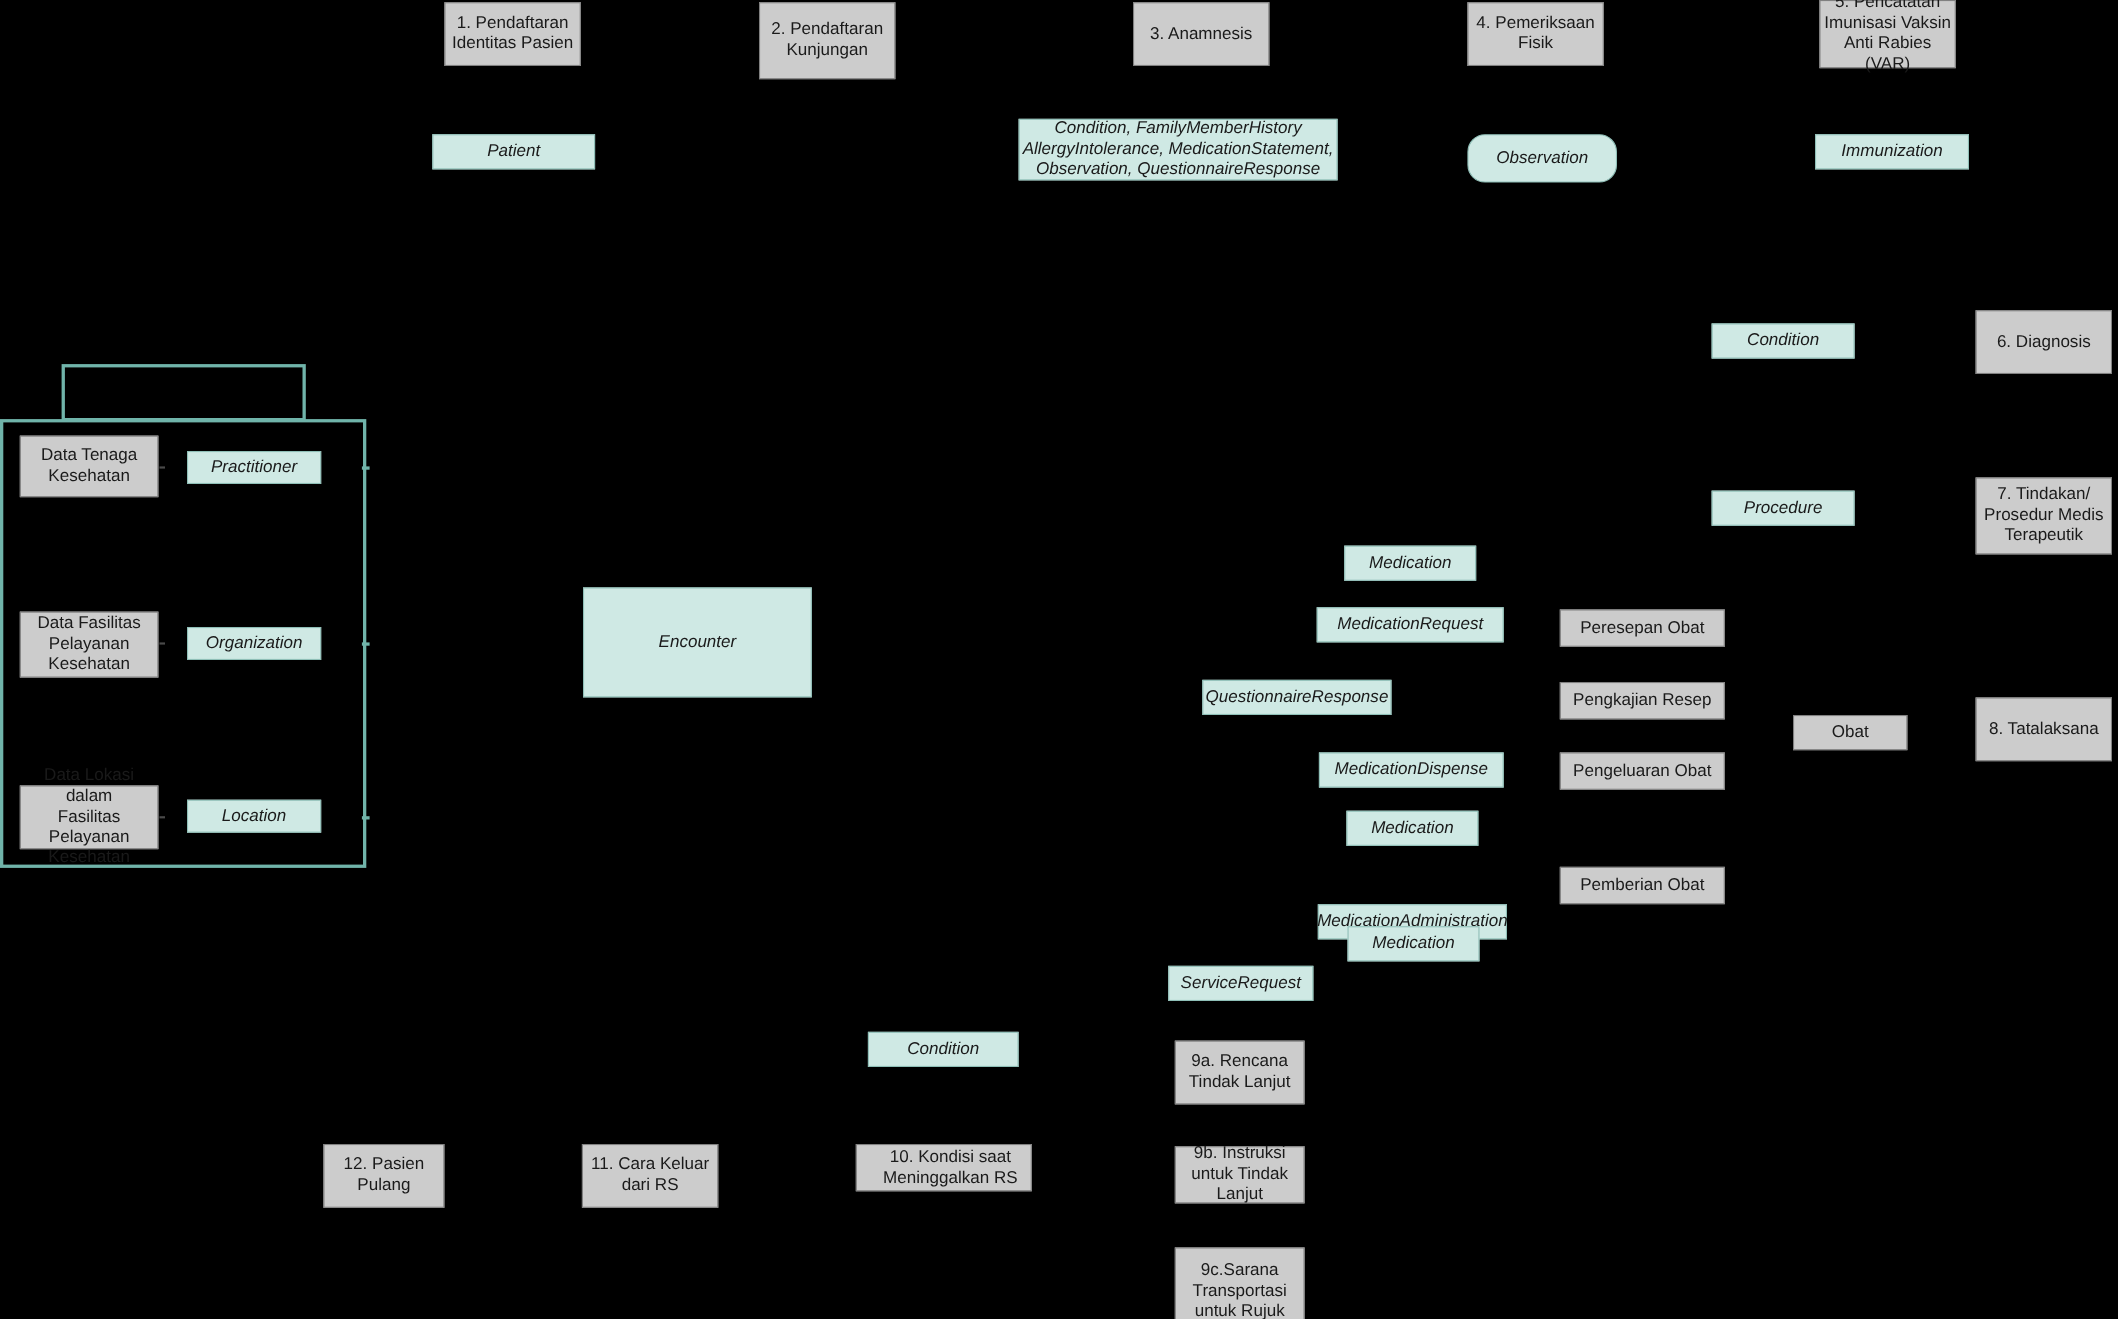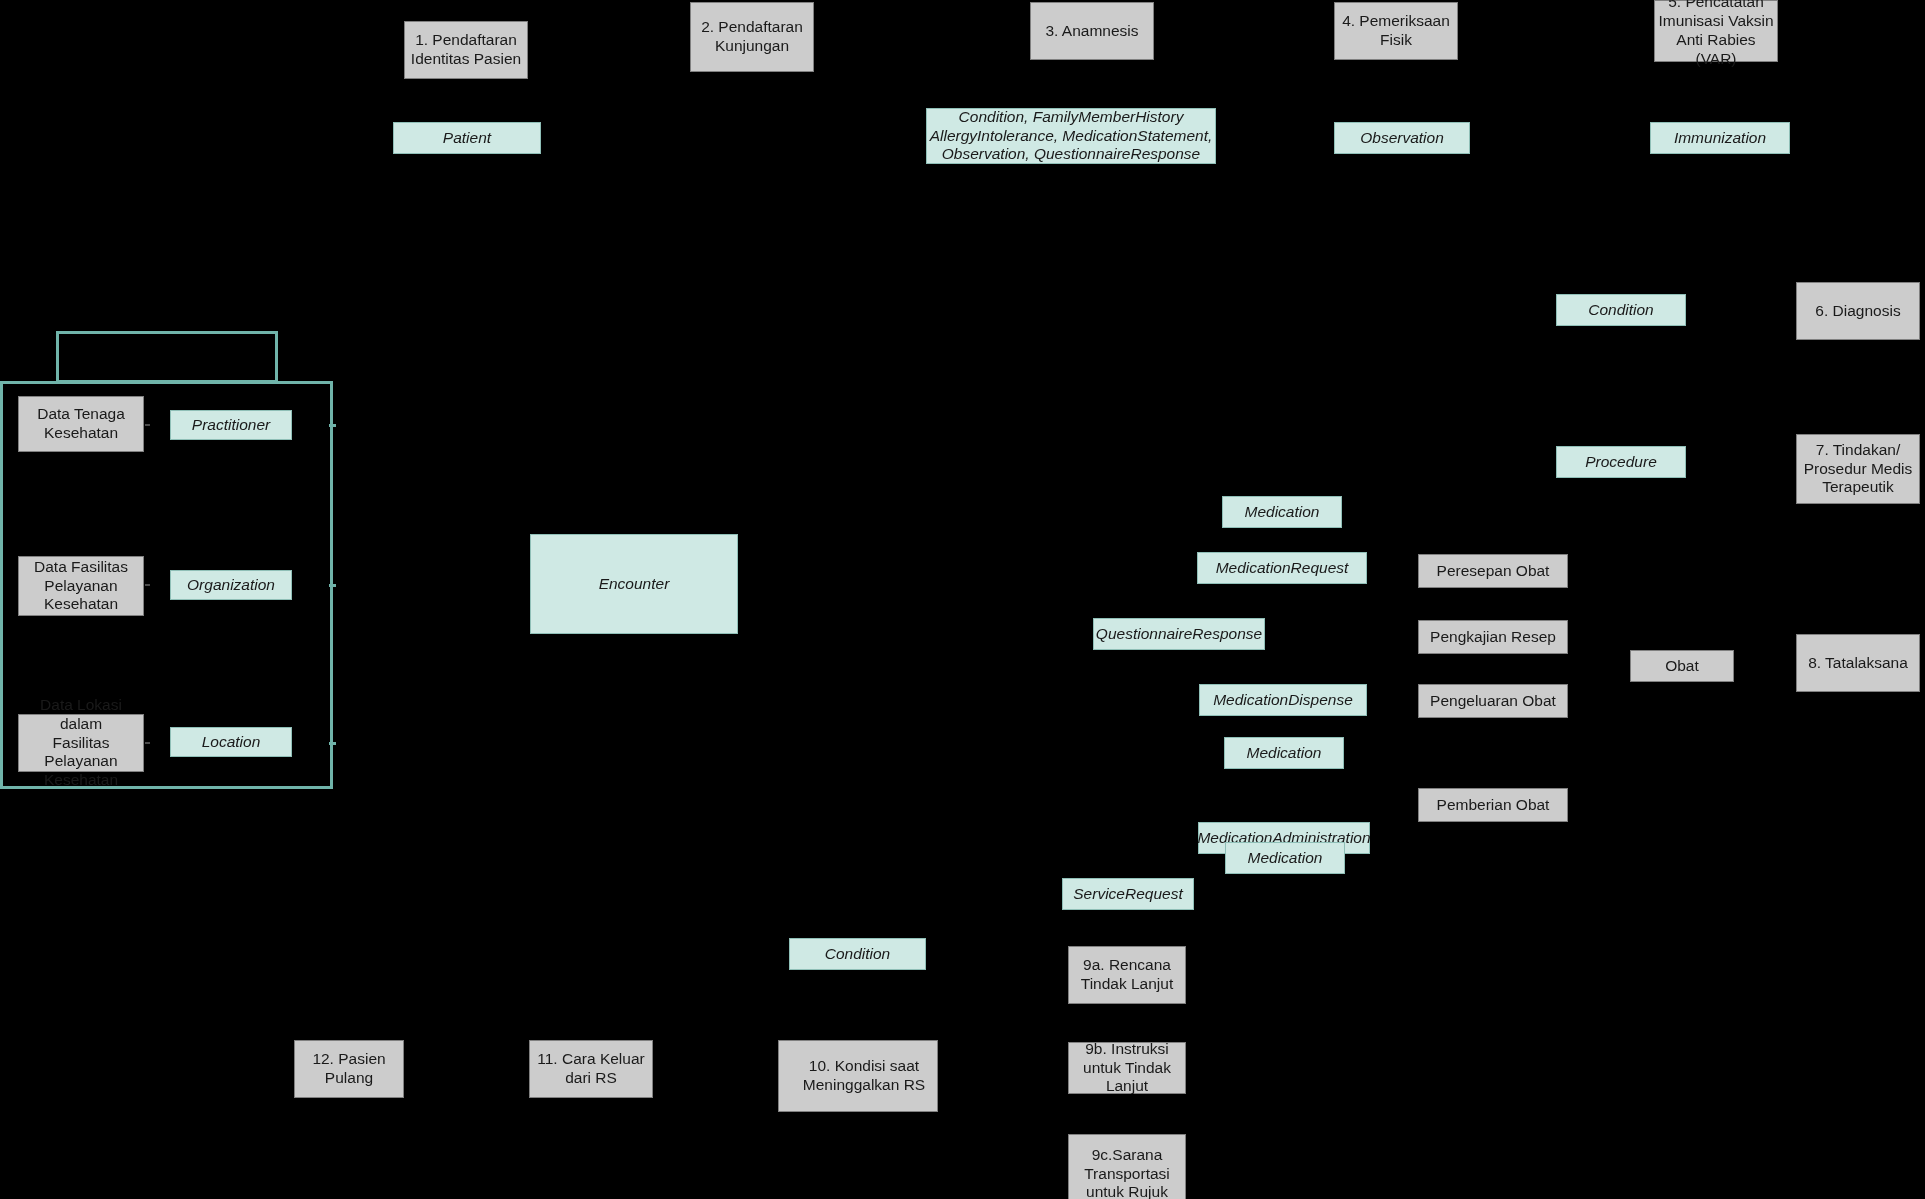--- a/index.html
+++ b/index.html
@@ -28,21 +28,21 @@
 
 <div id="canvas">
     <div class="frame" style="left: 56px; top: 331px; width: 222px; height: 52px;"></div>
     <div class="frame" style="left: 0px; top: 381px; width: 333px; height: 408px;"></div>
     <div class="tick" style="left: 329px; top: 424px;"></div>
     <div class="tick" style="left: 329px; top: 584px;"></div>
     <div class="tick" style="left: 329px; top: 742px;"></div>
     <div class="dot" style="left: 145px; top: 424px;"></div>
     <div class="dot" style="left: 145px; top: 584px;"></div>
     <div class="dot" style="left: 145px; top: 742px;"></div>
-    <div class="node grey" style="left: 404px; top: 2px; width: 124px; height: 58px; margin-top: 19px;">
+    <div class="node grey" style="left: 404px; top: 2px; width: 124px; height: 58px;">
       <span style="white-space: pre-line;">1. Pendaftaran
 Identitas Pasien</span>
     </div>
     <div class="node grey" style="left: 690px; top: 2px; width: 124px; height: 70px;">
       <span style="white-space: pre-line;">2. Pendaftaran
 Kunjungan</span>
     </div>
     <div class="node grey" style="left: 1030px; top: 2px; width: 124px; height: 58px;">
       <span style="white-space: pre-line;">3. Anamnesis</span>
     </div>
@@ -73,21 +73,21 @@
     <div class="node grey" style="left: 1068px; top: 1042px; width: 118px; height: 52px;">
       <span style="white-space: pre-line;">9b. Instruksi
 untuk Tindak
 Lanjut</span>
     </div>
     <div class="node grey" style="left: 1068px; top: 1134px; width: 118px; height: 80px;">
       <span style="white-space: pre-line;">9c.Sarana
 Transportasi
 untuk Rujuk</span>
     </div>
-    <div class="node grey" style="left: 778px; top: 1040px; width: 160px; height: 72px; padding-left: 12px;">
+    <div class="node grey" style="left: 778px; top: 1040px; width: 160px; height: 43px; padding-left: 12px;">
       <span style="white-space: pre-line;">10. Kondisi saat
 Meninggalkan RS</span>
     </div>
     <div class="node grey" style="left: 529px; top: 1040px; width: 124px; height: 58px; text-align: center;">
       <span style="white-space: pre-line;">11. Cara Keluar
 dari RS</span>
     </div>
     <div class="node grey" style="left: 294px; top: 1040px; width: 110px; height: 58px;">
       <span style="white-space: pre-line;">12. Pasien
 Pulang</span>
@@ -122,21 +122,21 @@
 Kesehatan</span>
     </div>
     <div class="node mint" style="left: 393px; top: 122px; width: 148px; height: 32px;">
       <span style="white-space: pre-line;">Patient</span>
     </div>
     <div class="node mint" style="left: 926px; top: 108px; width: 290px; height: 56px;">
       <span style="white-space: pre-line;">Condition, FamilyMemberHistory
 AllergyIntolerance, MedicationStatement,
 Observation, QuestionnaireResponse</span>
     </div>
-    <div class="node mint" style="left: 1334px; top: 122px; width: 136px; height: 32px;">
+    <div class="node mint" style="left: 1334px; top: 122px; width: 136px; height: 44px; border-radius: 16px;">
       <span style="white-space: pre-line;">Observation</span>
     </div>
     <div class="node mint" style="left: 1650px; top: 122px; width: 140px; height: 32px;">
       <span style="white-space: pre-line;">Immunization</span>
     </div>
     <div class="node mint" style="left: 1556px; top: 294px; width: 130px; height: 32px;">
       <span style="white-space: pre-line;">Condition</span>
     </div>
     <div class="node mint" style="left: 1556px; top: 446px; width: 130px; height: 32px;">
       <span style="white-space: pre-line;">Procedure</span>

